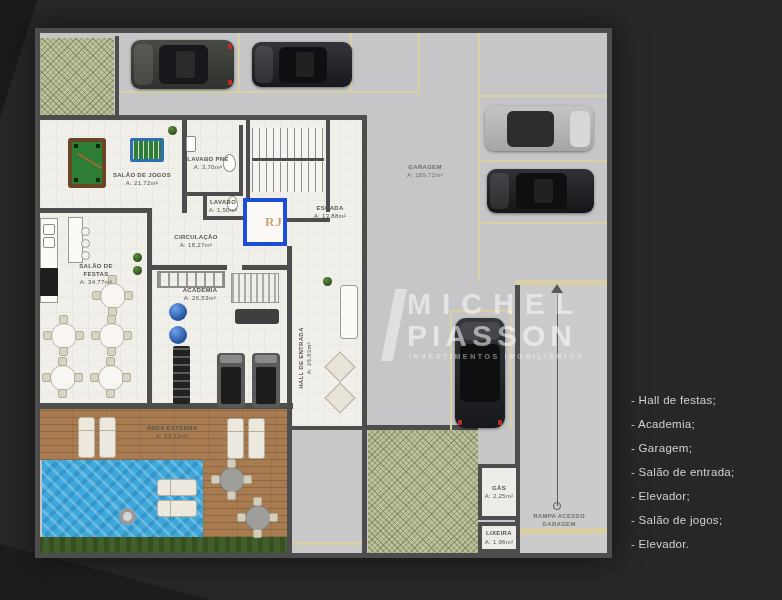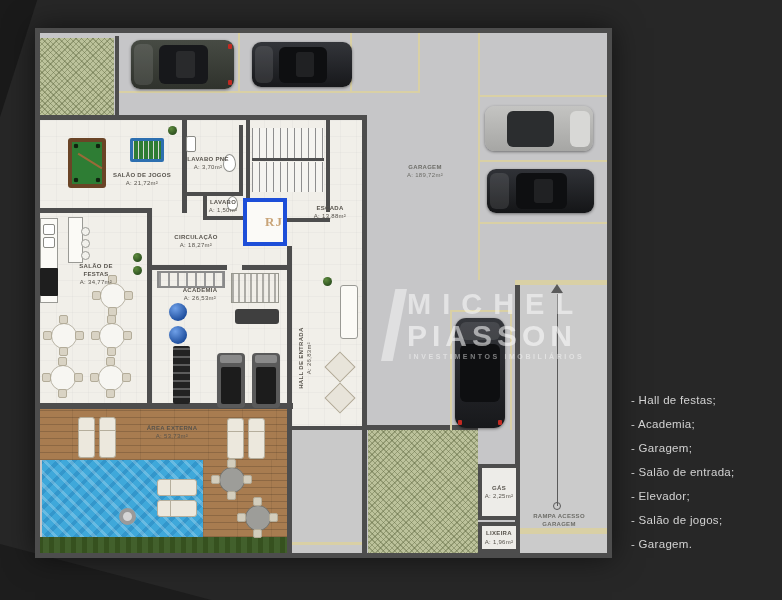--- a/index.html
+++ b/index.html
@@ -379,15 +379,15 @@
   <div class="wm" id="wm-l2">PIASSON</div>
   <div class="wm" id="wm-l3">INVESTIMENTOS IMOBILIÁRIOS</div>
 
   <ul id="amenities">
     <li>- Hall de festas;</li>
     <li>- Academia;</li>
     <li>- Garagem;</li>
     <li>- Salão de entrada;</li>
     <li>- Elevador;</li>
     <li>- Salão de jogos;</li>
-    <li>- Garagem.</li>
+    <li>- Elevador.</li>
   </ul>
 </div>
 
 </body></html>

